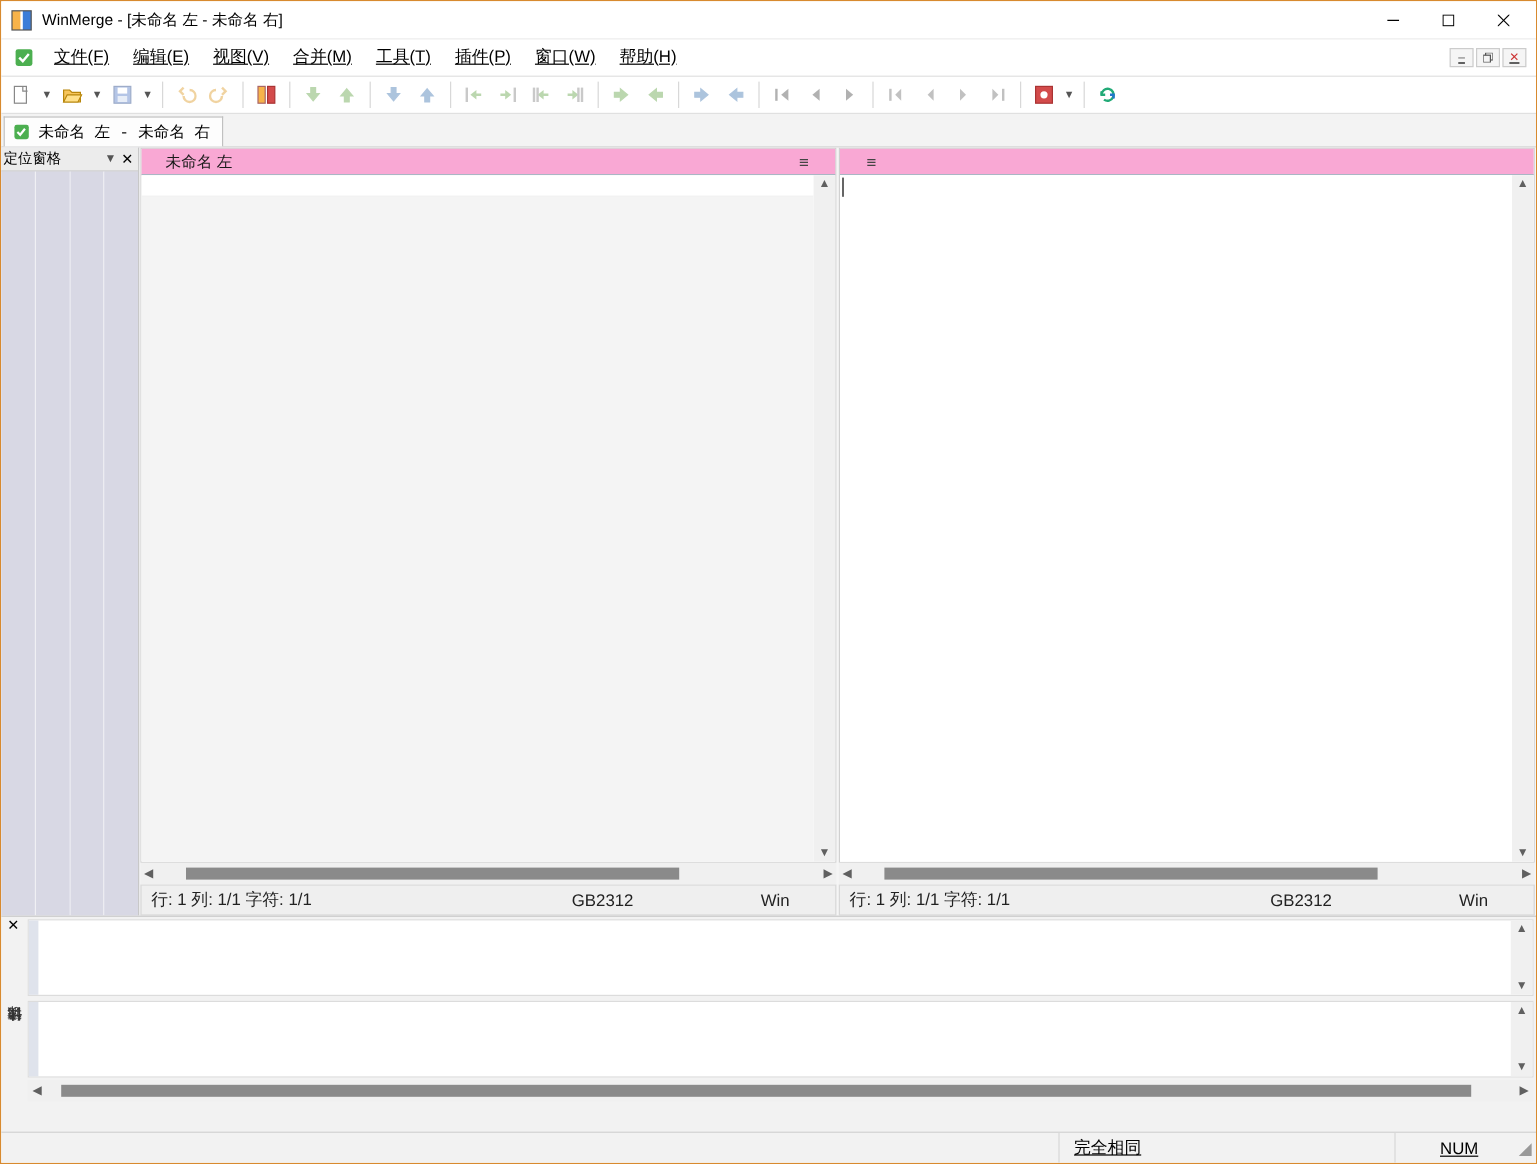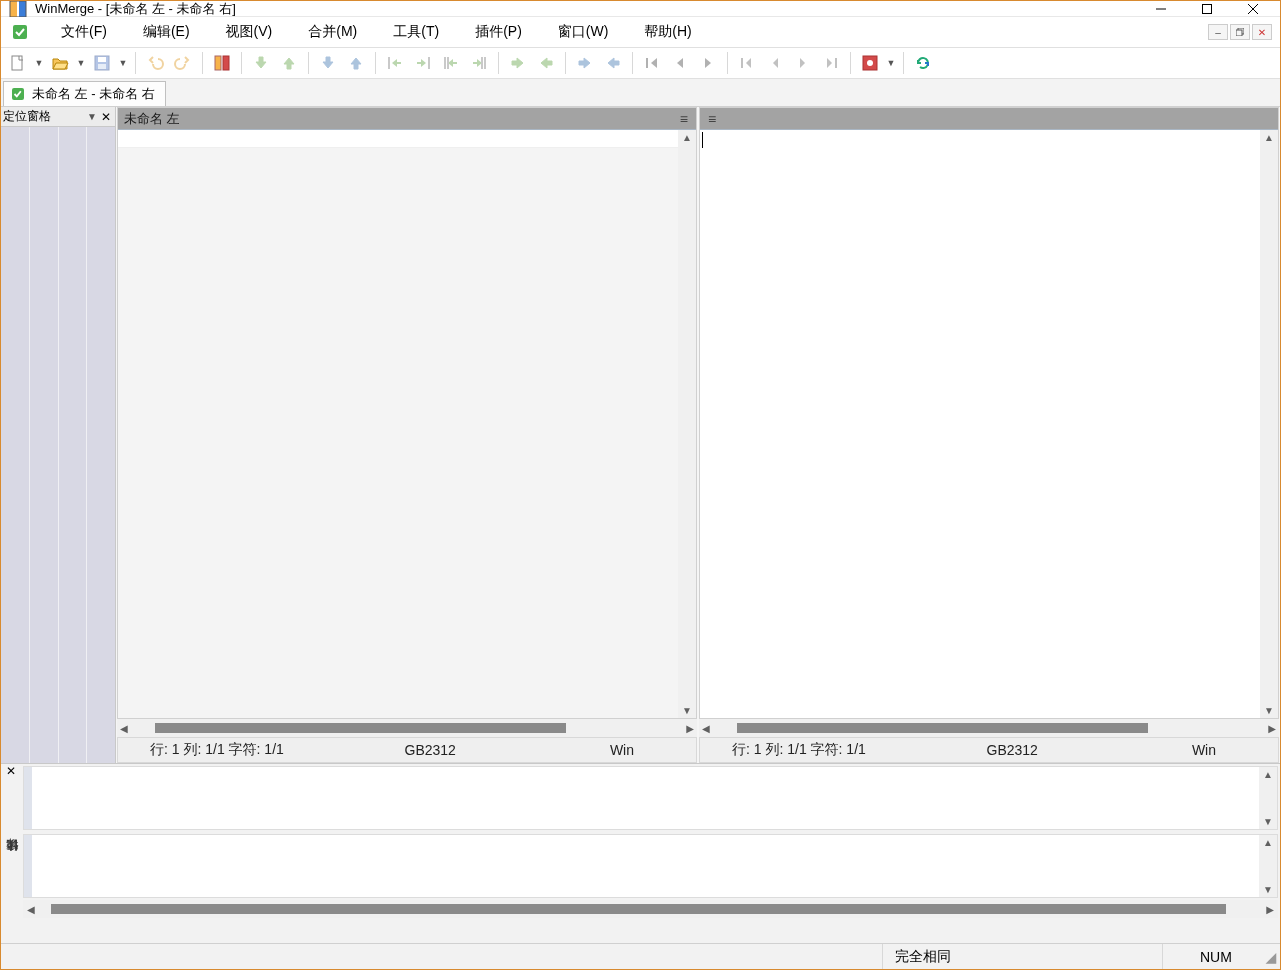--- a/index.html
+++ b/index.html
@@ -1,97 +1,97 @@
 <!DOCTYPE html>
 <html><head>
 <meta charset="utf-8">
 <style>
   * { box-sizing: border-box; margin: 0; padding: 0; }
   html, body { width: 1281px; height: 970px; font-family: "Microsoft YaHei", "Segoe UI", Tahoma, sans-serif; font-size: 13px; background: #fff; overflow: hidden; }
   body { display: flex; flex-direction: column; border: 1px solid #d88a2f; }
 
   
-  .titlebar { height: 16px; display: flex; align-items: center; background: #fff; padding: 0 4px; border-bottom: 1px solid #e8e8e8; }
+  .titlebar { height: 32px; display: flex; align-items: center; background: #fff; padding: 0 4px; border-bottom: 1px solid #e8e8e8; }
   .titlebar .app-icon { width: 18px; height: 18px; margin: 0 8px 0 4px; }
   .titlebar .title { flex: 0 0 auto; font-size: 13px; color: #000; }
   .titlebar .spacer { flex: 1; }
   .win-btn { width: 46px; height: 30px; display: flex; align-items: center; justify-content: center; color: #222; }
 
   
-  .menubar { height: 30px; display: flex; align-items: center; background: #fff; padding: 0 4px; gap: 16px; font-size: 14px; }
+  .menubar { height: 30px; display: flex; align-items: center; background: #fff; padding: 0 4px; gap: 0; font-size: 14px; text-decoration: underline; }
   .menubar .doc-icon { width: 18px; height: 18px; margin: 0 6px; }
   .menubar .menu-item { padding: 4px 10px; cursor: default; }
   .menubar .mdi-controls { margin-left: auto; display: flex; gap: 2px; padding-right: 4px; }
   .mdi-btn { width: 20px; height: 16px; border: 1px solid #ccc; display: flex; align-items: center; justify-content: center; font-size: 10px; color: #555; background: #f5f5f5; }
 
   
   .toolbar { height: 32px; display: flex; align-items: center; background: #fff; border-top: 1px solid #e0e0e0; border-bottom: 1px solid #e0e0e0; padding: 0 4px; gap: 2px; }
   .tb-btn { width: 26px; height: 26px; display: flex; align-items: center; justify-content: center; border: 1px solid transparent; }
   .tb-btn.disabled { opacity: 0.45; }
   .tb-dd { width: 12px; height: 26px; display:flex; align-items:center; justify-content:center; color:#555; font-size:9px;}
   .tb-sep { width: 1px; height: 22px; background: #d8d8d8; margin: 0 4px; }
 
   
-  .doctabs { height: 28px; background: #f3f3f3; border-bottom: 1px solid #d0d0d0; display: flex; align-items: flex-end; padding-top: 3px; }
+  .doctabs { height: 28px; background: #f3f3f3; border-bottom: 1px solid #d0d0d0; display: flex; align-items: flex-end; padding-top: 3px; font-family: Liberation Mono, monospace; }
   .doctab { height: 25px; display: flex; align-items: center; background: #fdfdfd; border: 1px solid #c0c0c0; border-bottom: none; padding: 0 10px 0 6px; gap: 6px; font-size: 13px; margin-left: 2px; }
   .doctab .icon { width: 16px; height: 16px; }
 
   
   .mainarea { flex: 1; display: flex; background: #f5f5f5; min-height: 0; }
   .location-pane { width: 115px; display: flex; flex-direction: column; border-right: 1px solid #c8c8c8; background: #e8e8f0; }
   .location-hdr { height: 20px; background: #ececec; border-bottom: 1px solid #c8c8c8; display: flex; align-items: center; font-size: 12px; padding: 0 2px; }
   .location-hdr .lbl { flex: 1; }
   .location-hdr .close { width: 14px; text-align:center; cursor:default;}
   .location-body { flex: 1; display: flex; }
   .loc-col { flex:1; background:#d8d8e4; border-right:1px solid #f0f0f4; }
 
   .panes-wrap { flex: 1; display: flex; flex-direction: column; min-width: 0; }
   .panes { flex: 1; display: flex; min-height: 0; }
   .pane { flex: 1; display: flex; flex-direction: column; border: 1px solid #d0d0d0; margin: 0 1px; background: #fff; min-width: 0; }
-  .pane-hdr { height: 22px; background: #a3a3a3; display: flex; align-items: center; padding: 0 6px; font-size: 13px; color:#1a1a1a; border-bottom:1px solid #a9b6c4;}
+  .pane-hdr { height: 22px; background: #f9a8d4; display: flex; align-items: center; padding: 0 20px; font-size: 13px; color:#1a1a1a; border-bottom:1px solid #a9b6c4;}
   .pane-hdr .title { flex:1; }
   .pane-hdr .menu { font-size: 14px; color:#444; padding:0 2px; cursor:default;}
   .pane-body { flex: 1; display: flex; position: relative; background:#fff; }
   .editor { flex: 1; position: relative; overflow:hidden; background:#fff;}
   .editor.left { background: #f4f4f4; }
   .editor .first-line { position:absolute; left:0; top:0; right:0; height:18px; }
   .editor.left .first-line { background:#fff; border-bottom:1px solid #efefef;}
   .editor .cursor { position:absolute; left:2px; top:2px; width:1px; height:16px; background:#000; animation: blink 1s step-end infinite;}
   @keyframes blink { 50% { opacity:0; } }
   .vscroll { width: 18px; background:#f0f0f0; display:flex; flex-direction:column; align-items:center; justify-content:space-between; padding:2px 0;}
   .vscroll .arrow { font-size:10px; color:#606060; }
   .hscroll-row { height: 18px; display:flex; }
   .hscroll { flex:1; background:#f0f0f0; position:relative; margin:0 1px; display:flex; align-items:center;}
   .hscroll .track { flex:1; height:10px; background:#f0f0f0; position:relative; margin:0 2px;}
   .hscroll .thumb { position:absolute; left:4%; width:75%; height:10px; background:#8a8a8a; top:0;}
   .hscroll .arrow {font-size:10px;color:#606060; padding:0 3px;}
 
   .pane-status-row { height: 26px; display:flex; }
   .pane-status { flex:1; background:#efefef; border:1px solid #d8d8d8; display:flex; align-items:center; font-size:14px; color:#222; margin:0 1px;}
-  .pane-status .cell { padding:0 8px;margin-left:24px; }
+  .pane-status .cell { padding:0 8px; }
   .pane-status .cell.grow { flex:1; }
 
   
   .diffpane { height: 180px; border-top:1px solid #c8c8c8; display:flex; background:#f2f2f2; }
   .diffpane .left-gutter { width: 20px; display:flex; flex-direction:column; }
   .diffpane .close { height:16px; font-size:12px; text-align:center; cursor:default;}
   .diffpane .vlabel { flex:1; display:flex; align-items:flex-end; justify-content:center; writing-mode: vertical-rl; transform: rotate(180deg); font-size:12px; color:#333; padding:4px 0;}
   .diffpane .rows { flex:1; display:flex; flex-direction:column;}
   .diffrow { height: 64px; background:#fff; border:1px solid #dcdcdc; margin:2px 2px; display:flex; }
   .diffrow .gut { width:8px; background:#dfe3ec;}
   .diffrow .body { flex:1; }
   .diffrow .vscroll2 { width:18px; background:#f0f0f0; display:flex; flex-direction:column; align-items:center; justify-content:space-between; font-size:10px; color:#606060; padding:2px 0;}
   .diffpane .hscroll-outer { height: 18px; display:flex; align-items:center; background:#f0f0f0; margin:0 2px 2px 2px;}
   .diffpane .hscroll-outer .track { flex:1; height:10px; position:relative;}
   .diffpane .hscroll-outer .thumb { position:absolute; left:1%; width:96%; height:10px; background:#8a8a8a;}
   .diffpane .hscroll-outer .arrow{font-size:10px;color:#606060;padding:0 4px;}
 
   
   .statusbar { height: 26px; background:#f2f2f2; border-top:1px solid #d0d0d0; display:flex; align-items:center; font-size:14px;}
-  .statusbar .cell { padding:0 12px; border-left:1px solid #d8d8d8; height:100%; display:flex; align-items:center;}
+  .statusbar .cell { padding:0 12px; border-left:1px solid #d8d8d8; height:100%; display:flex; align-items:center;text-decoration:underline;}
   .statusbar .spacer { flex:1; }
   .statusbar .grip { width:18px; text-align:center; color:#999;}
 
   svg { display:block; }
 </style>
 </head>
 <body>
 
 <div class="titlebar">
   <span class="app-icon">

